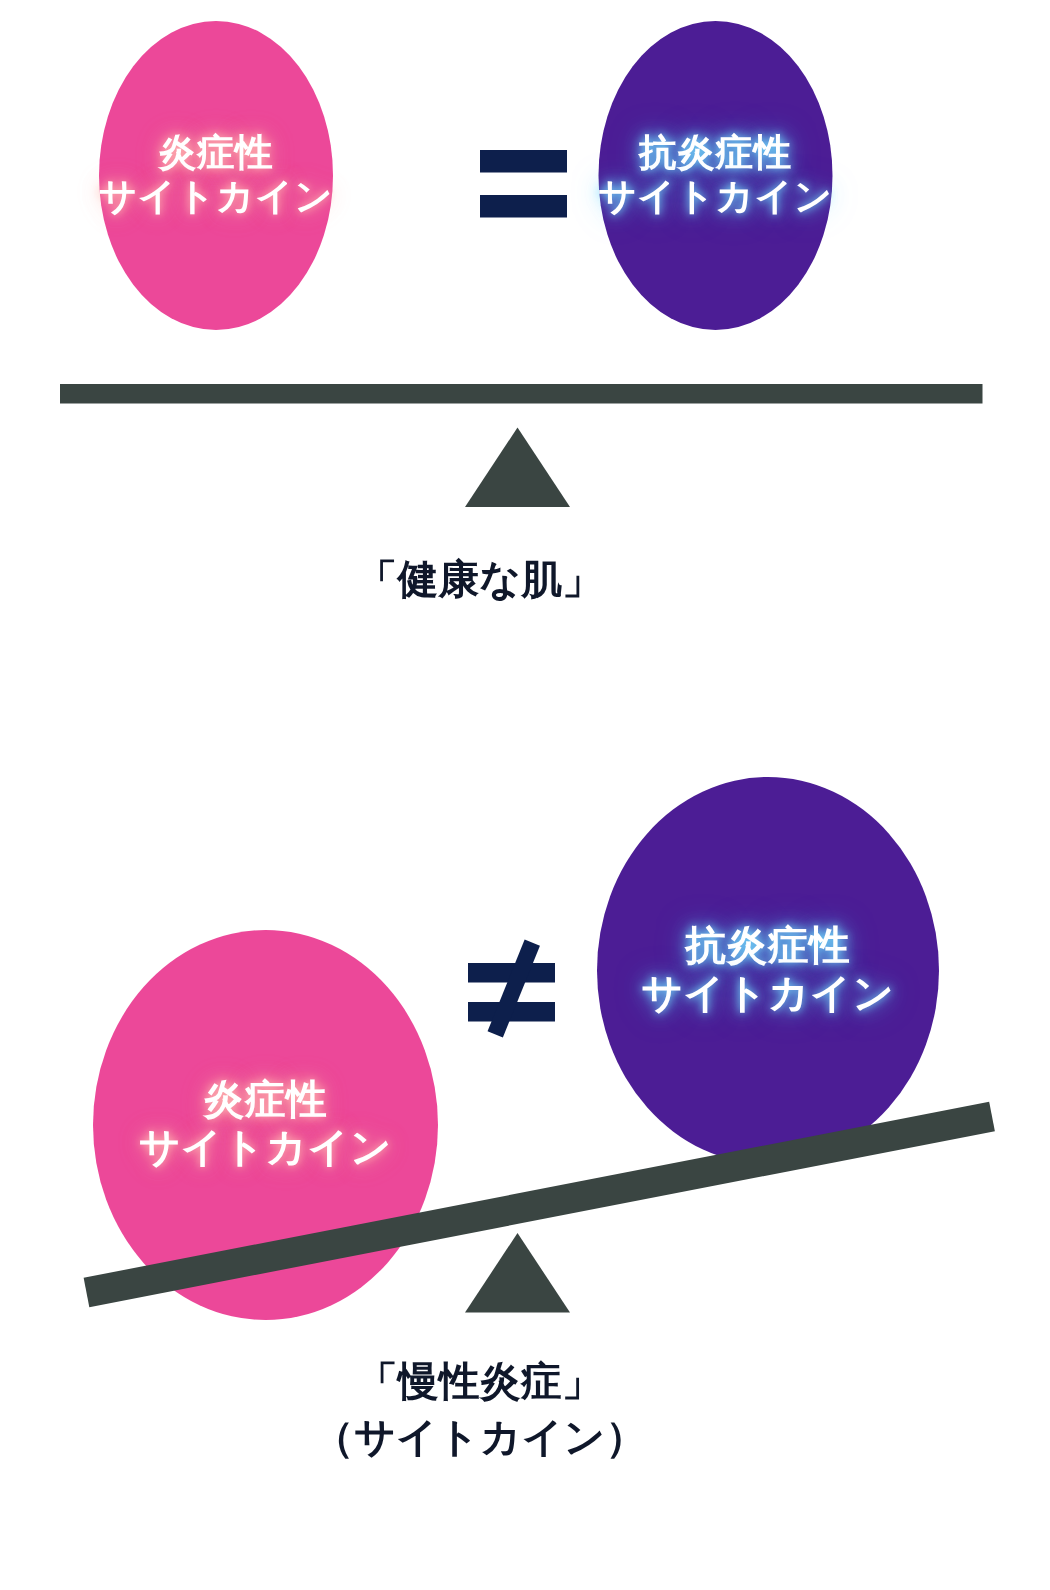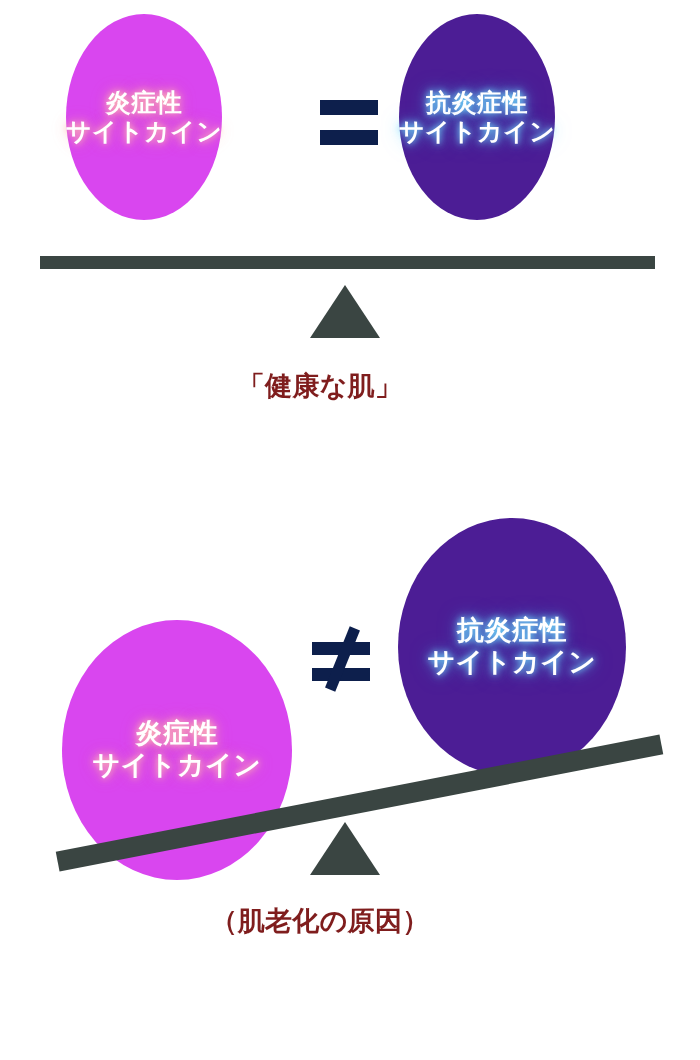--- a/index.html
+++ b/index.html
@@ -38,21 +38,21 @@
     font-weight: 700;
     color: #ffffff;
     letter-spacing: 0.5px;
   }
   .bubble .line {
     display: block;
     white-space: nowrap;
   }
 
   .bubble-red {
-    background: #d946ef;
+    background: #ec4899;
     text-shadow:
       0 0 6px rgba(255,190,180,0.95),
       0 0 12px rgba(255,170,160,0.75),
       0 0 18px rgba(255,160,150,0.45);
   }
   .bubble-blue {
     background: #4c1d95;
     text-shadow:
       0 0 6px rgba(120,225,255,0.98),
       0 0 12px rgba(90,210,255,0.8),
@@ -166,21 +166,21 @@
   }
   #fulcrum-top { left: 310px; top: 285px; }
   #fulcrum-bottom { left: 310px; top: 822px; }
 
   
   .caption {
     position: absolute;
     left: 0;
     width: 640px;
     text-align: center;
-    color: #7f1d1d;
+    color: #0f172a;
     font-weight: 700;
     line-height: 1.38;
     letter-spacing: 0.3px;
   }
   #caption-top { top: 368px; font-size: 27px; }
   #caption-bottom { top: 903px; font-size: 27px; }
   .caption .cline { display: block; white-space: nowrap; }
 </style>
 </head>
 <body>
@@ -222,16 +222,17 @@
   <div class="operator" id="operator-neq">
     <span class="eqbar b1"></span>
     <span class="eqbar b2"></span>
     <span class="slash"></span>
   </div>
 
   <div class="beam" id="beam-tilted"></div>
   <div class="fulcrum" id="fulcrum-bottom"></div>
 
   <div class="caption" id="caption-bottom">
-    <span class="cline">（肌老化の原因）</span>
+    <span class="cline">「慢性炎症」</span>
+    <span class="cline">（サイトカイン）</span>
   </div>
 
 </div>
 
 </body></html>

